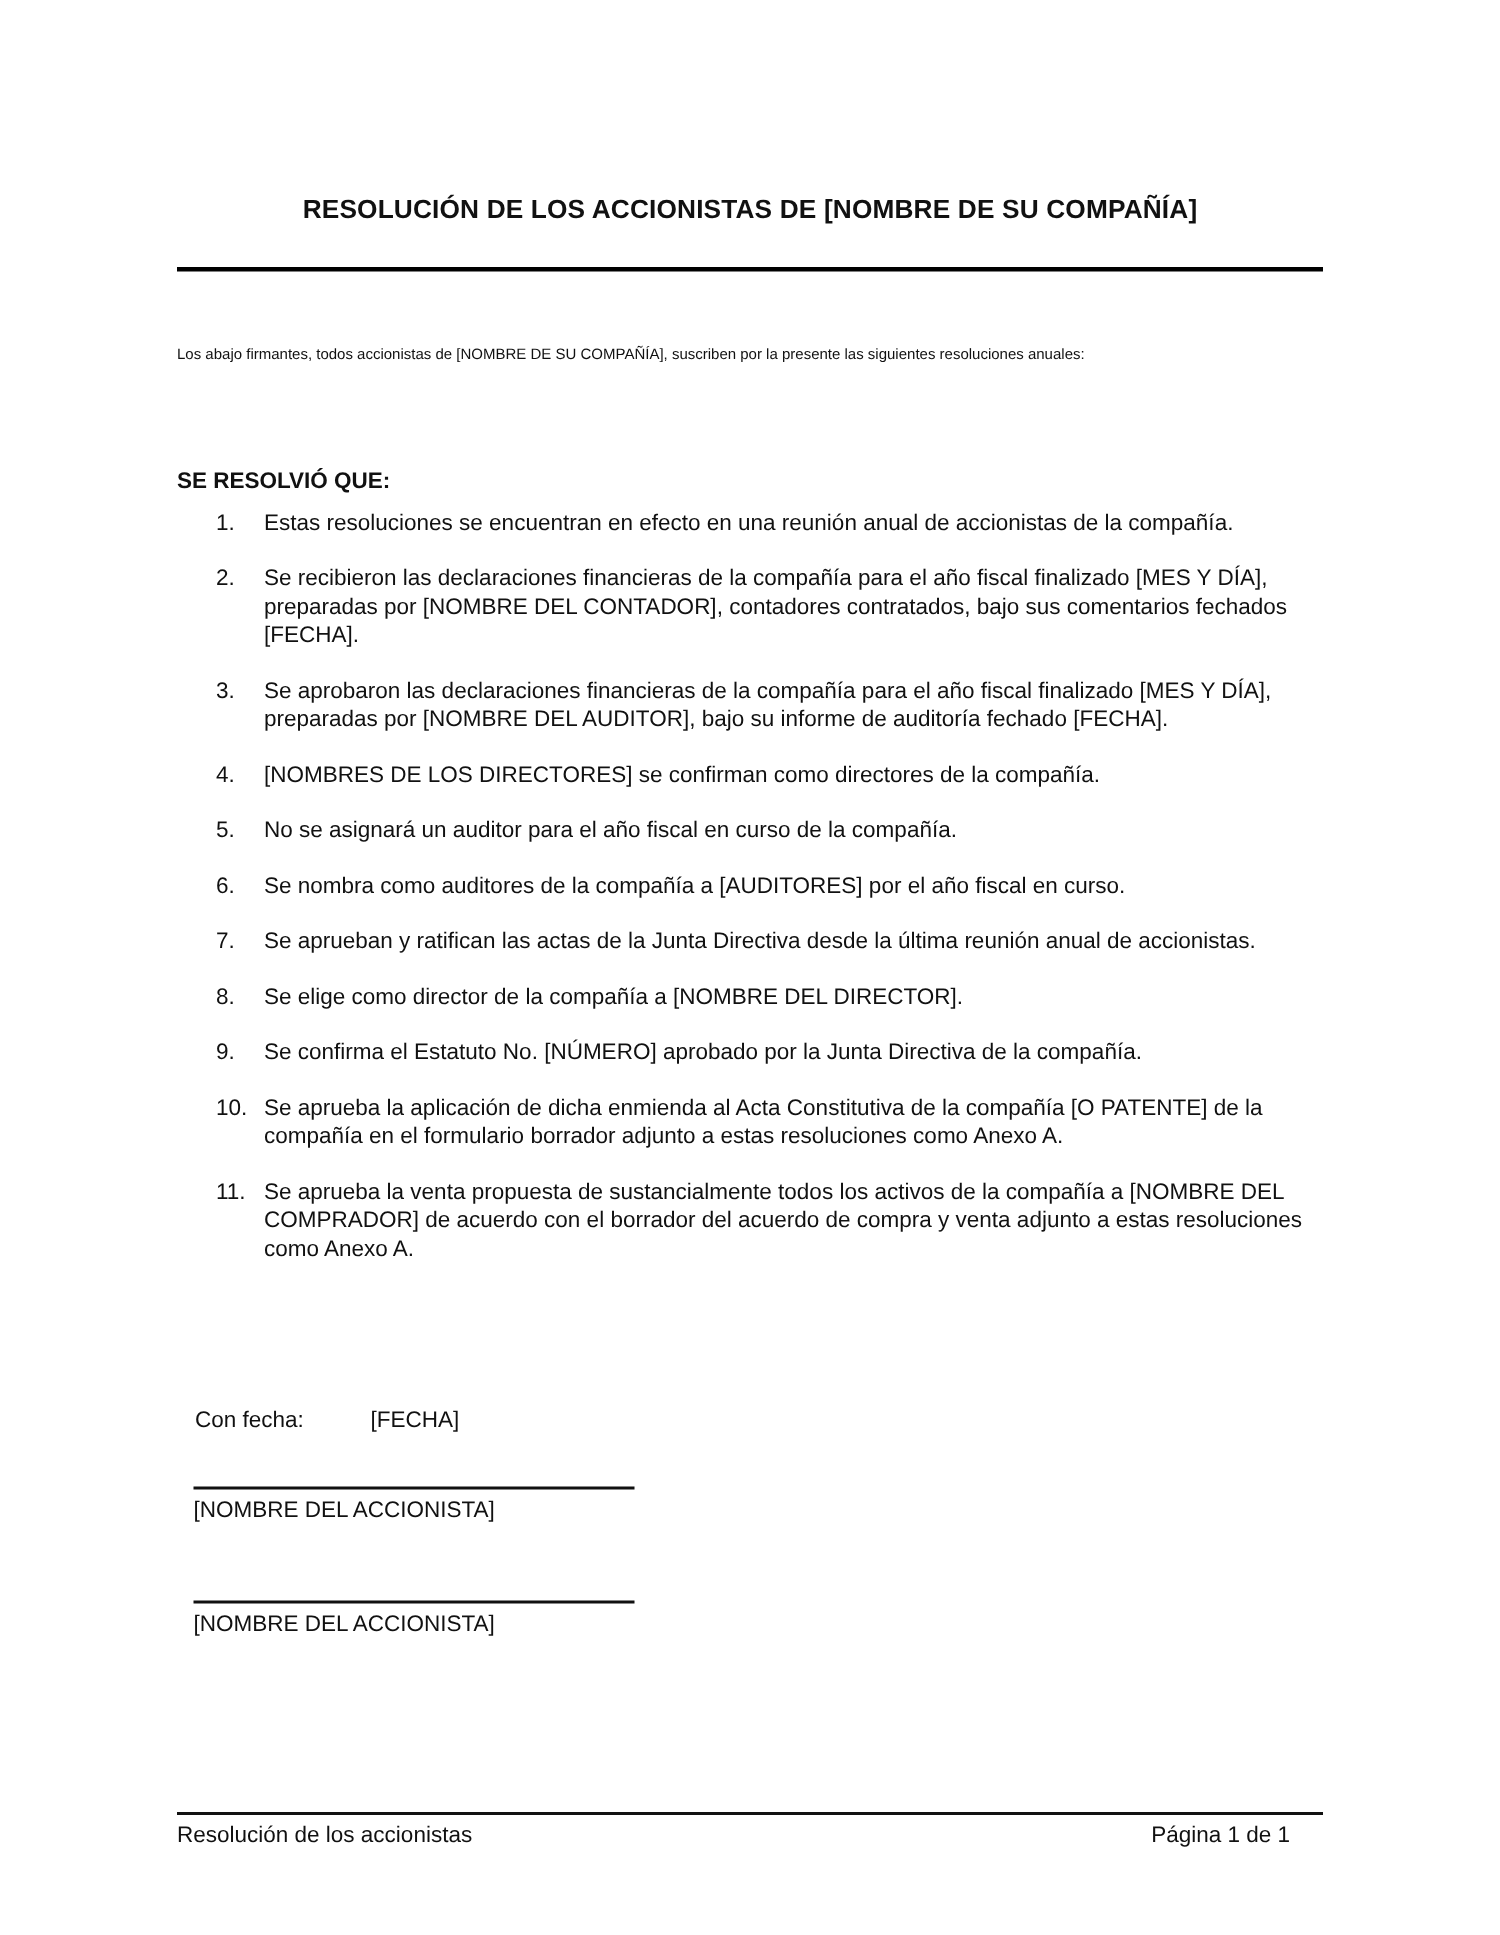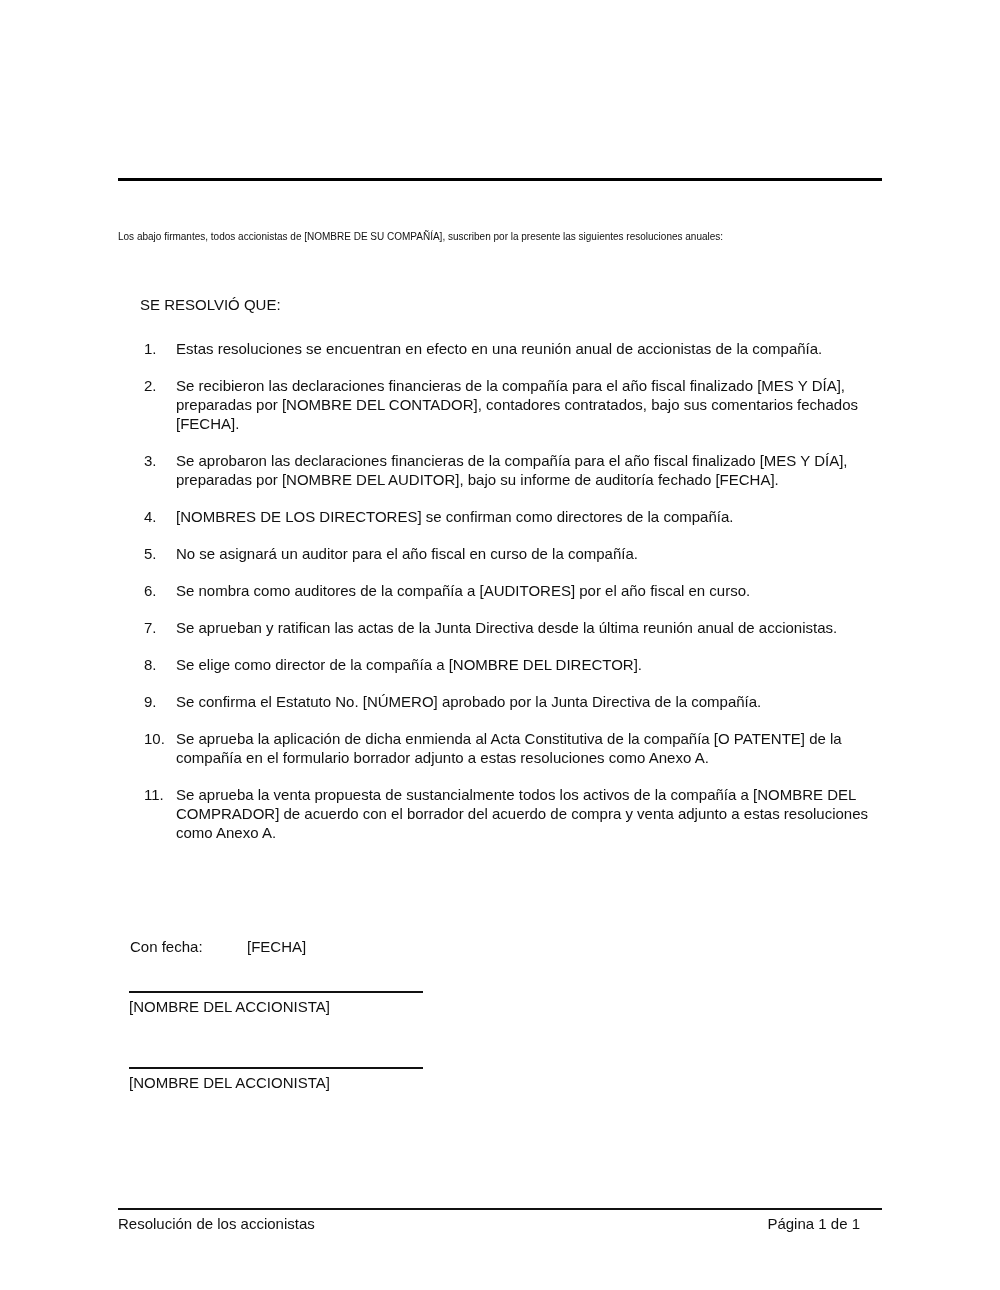--- a/index.html
+++ b/index.html
@@ -43,25 +43,24 @@
     .intro {
       position: absolute;
       top: 227px;
       left: 0;
       width: 764px;
       font-size: 10px;
       line-height: 19px;
     }
     .resolved {
       position: absolute;
-      top: 296px;
-      left: 0;
-      font-weight: normal;
-      font-size: 15px;
-      margin-left: 22px;
+      top: 312px;
+      left: 0;
+      font-weight: bold;
+      font-size: 15px;
     }
     .list {
       position: absolute;
       top: 339px;
       left: 0;
       width: 764px;
       margin: 0;
       padding: 0;
       list-style: none;
     }
@@ -128,20 +127,21 @@
       font-size: 15px;
       display: flex;
       justify-content: space-between;
       gap: 36px;
     }
   </style>
 </head>
 <body>
 
 <div class="page">
+  <div class="title">RESOLUCIÓN DE LOS ACCIONISTAS DE [NOMBRE DE SU COMPAÑÍA]</div>
   <div class="title-rule"></div>
 
   <div class="intro">Los abajo firmantes, todos accionistas de [NOMBRE DE SU COMPAÑÍA], suscriben por la presente las siguientes resoluciones anuales:</div>
 
   <div class="resolved">SE RESOLVIÓ QUE:</div>
 
   <ol class="list">
     <li class="list-item">
       <span class="num"><span class="num-inner">1.</span></span>
       <span class="item-text">Estas resoluciones se encuentran en efecto en una reunión anual de accionistas de la compañía.</span>

